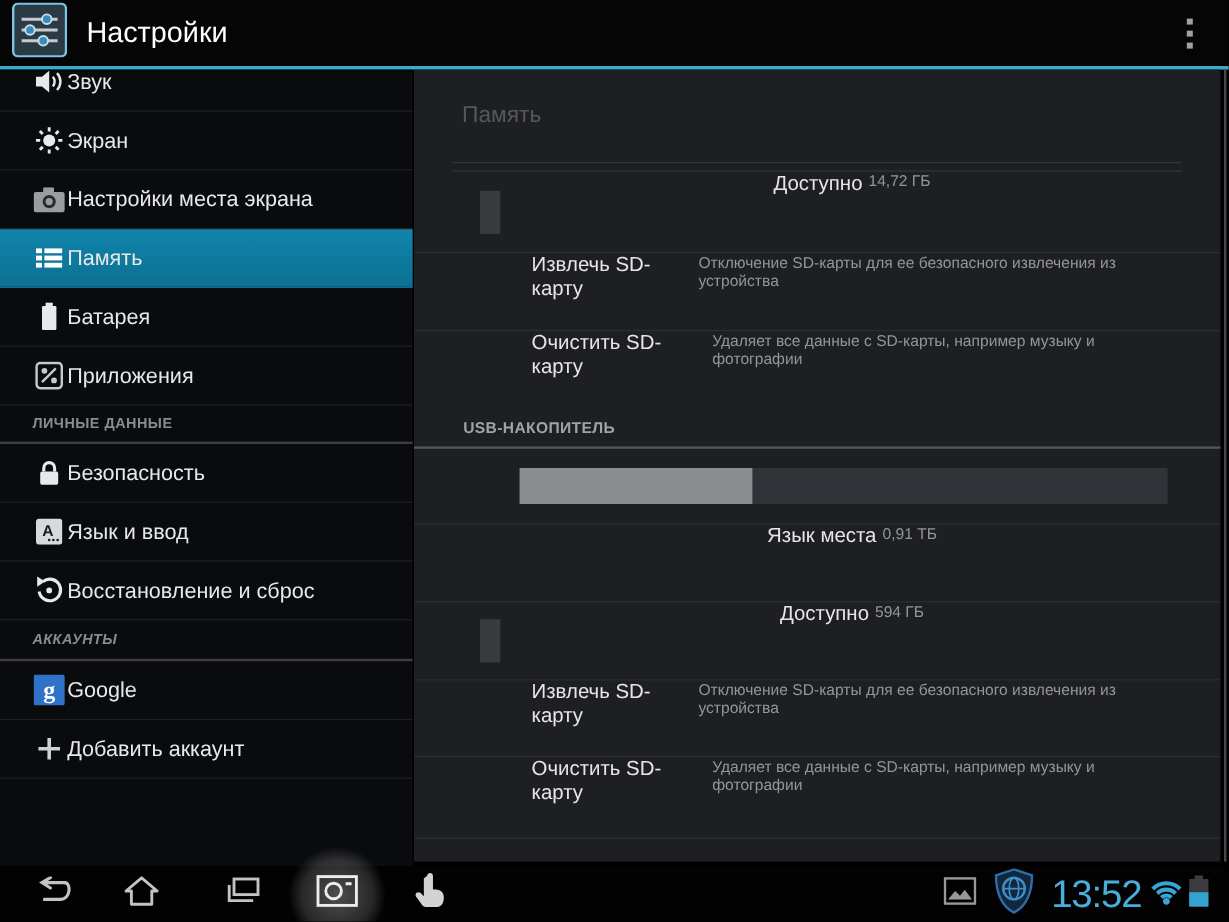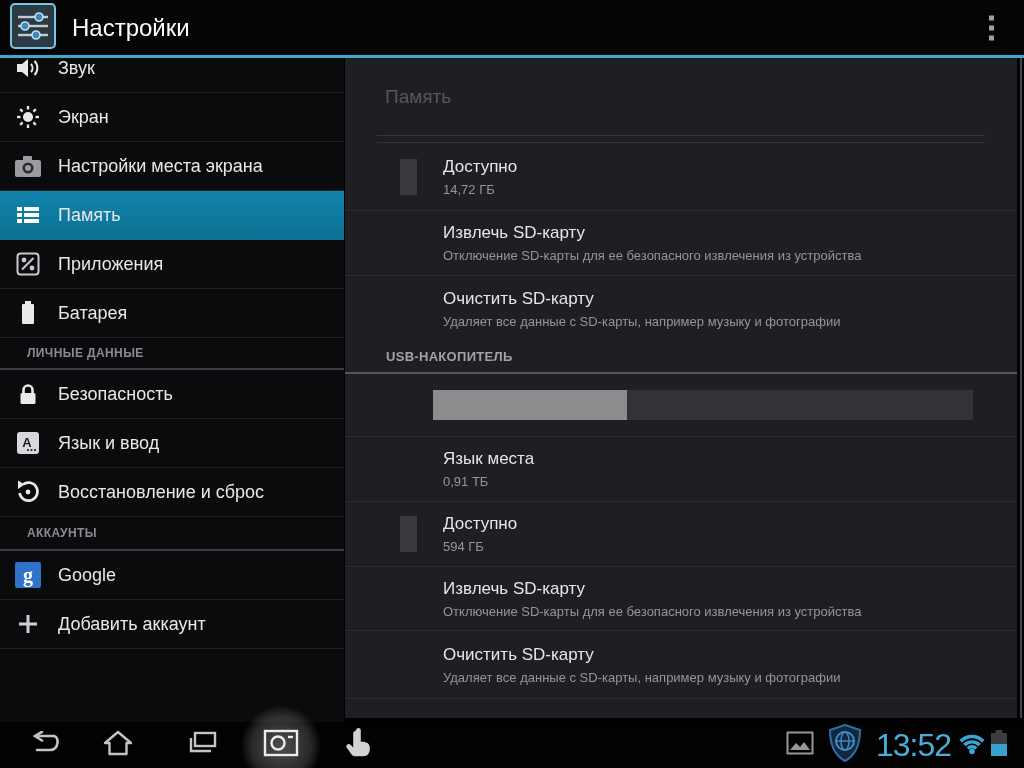--- a/index.html
+++ b/index.html
@@ -13,36 +13,36 @@
   .ab-title { margin-left:16px; color:#ffffff; font-size:24px; }
   .overflow-btn { position:absolute; right:24px; top:50%; transform:translateY(-50%);
                   display:flex; flex-direction:column; gap:5px; padding:6px; cursor:pointer; }
   .overflow-btn i { width:5px; height:5px; background:#9fa0a4; display:block; }
   .accent-line { position:absolute; left:0; top:55px; width:1024px; height:3px; background:#3fa9cc; }
 
   
   .sidebar { position:absolute; left:0; top:58px; width:344px; height:664px;
              background:#0a0b0d; overflow:hidden; }
   .side-row { height:49px; border-bottom:1px solid #1f2024; display:flex; align-items:center;
-              padding-left:13px; gap:15px; color:#e7e8ea; font-size:18px; cursor:pointer; }
+              padding-left:26px; gap:0; color:#e7e8ea; font-size:18px; cursor:pointer; }
   .side-row:first-child { margin-top:-14px; }
   .side-row .ic { width:30px; display:flex; justify-content:center; align-items:center; flex:none; }
   .side-row.selected { background:linear-gradient(#1184ac,#0c7092); border-bottom-color:#0c7092; }
   .side-header { height:32px; border-bottom:2px solid #3d3e43; display:flex; align-items:center;
                  padding-left:27px; color:#8b8c91; font-size:12px; font-weight:bold; letter-spacing:.4px; }
-  .side-header.accounts { height:34px; }
+  .side-header.accounts { height:34px;font-style:italic; }
 
   
   .panel { position:absolute; left:345px; top:58px; width:672px; height:660px; background:#1e1f23; }
   .panel-title { height:77px; display:flex; align-items:center; padding-left:40px;
                  color:#56575c; font-size:19px; }
   .hr { height:1px; background:#34353a; margin:0 32px; }
   .hr.gap { margin-top:6px; }
   .p-row { position:relative; border-bottom:1px solid #2c2d32; padding:0 40px 0 98px;
-           display:flex; flex-direction:column; justify-content:center; gap:5px; }
+           display:flex; flex-direction:row; justify-content:center; gap:5px; }
   .p-row .t { color:#e6e6e8; font-size:17px; }
   .p-row .s { color:#94959a; font-size:13px; }
   .p-row.action { cursor:pointer; }
   .chip { position:absolute; left:55px; top:50%; transform:translateY(-50%);
           width:17px; height:36px; background:#393a3e; }
   .usb-header { height:33px; border-bottom:2px solid #54555a; display:flex; align-items:center;
                 padding-left:41px; color:#a1a2a7; font-size:13px; font-weight:bold; letter-spacing:.3px; }
   .bar-block { height:63px; border-bottom:1px solid #2c2d32; padding:16px 44px 0 88px; }
   .bar { height:30px; background:#323338; }
   .bar-fill { height:100%; background:#8b8c8e; width:36%; }
@@ -135,37 +135,37 @@
             <rect x="7" y="8" width="15" height="4"></rect>
             <rect x="0" y="14" width="5" height="4"></rect>
             <rect x="7" y="14" width="15" height="4"></rect>
           </g>
         </svg>
     </span>
       <span>Память</span>
   </div>
   <div class="side-row">
     <span class="ic">
+      <svg width="14" height="24" viewBox="0 0 14 24">
+          <rect x="4" y="0" width="6" height="3" fill="#e8e9eb"></rect>
+          <rect x="1" y="3" width="12" height="20" rx="1" fill="#e8e9eb"></rect>
+        </svg>
+    </span>
+      <span>Батарея</span>
+  </div>
+  <div class="side-row">
+    <span class="ic">
       <svg width="24" height="24" viewBox="0 0 24 24">
           <rect x="1.5" y="1.5" width="21" height="21" rx="3" fill="none" stroke="#c9cacd" stroke-width="2"></rect>
           <path d="M6 17.5 L17.5 6" stroke="#c9cacd" stroke-width="2"></path>
           <circle cx="8" cy="8" r="2.4" fill="#c9cacd"></circle>
           <circle cx="16" cy="16" r="2.4" fill="#c9cacd"></circle>
         </svg>
     </span>
       <span>Приложения</span>
-  </div>
-  <div class="side-row">
-    <span class="ic">
-      <svg width="14" height="24" viewBox="0 0 14 24">
-          <rect x="4" y="0" width="6" height="3" fill="#e8e9eb"></rect>
-          <rect x="1" y="3" width="12" height="20" rx="1" fill="#e8e9eb"></rect>
-        </svg>
-    </span>
-      <span>Батарея</span>
   </div>
   <div class="side-header">ЛИЧНЫЕ ДАННЫЕ</div>
   <div class="side-row">
     <span class="ic">
       <svg width="18" height="23" viewBox="0 0 18 23">
           <path d="M4.5 10 V7 a4.5 4.5 0 0 1 9 0 V10" stroke="#e8e9eb" stroke-width="2.6" fill="none"></path>
           <rect x="1.5" y="10" width="15" height="11" rx="1.5" fill="#e8e9eb"></rect>
         </svg>
     </span>
       <span>Безопасность</span>

